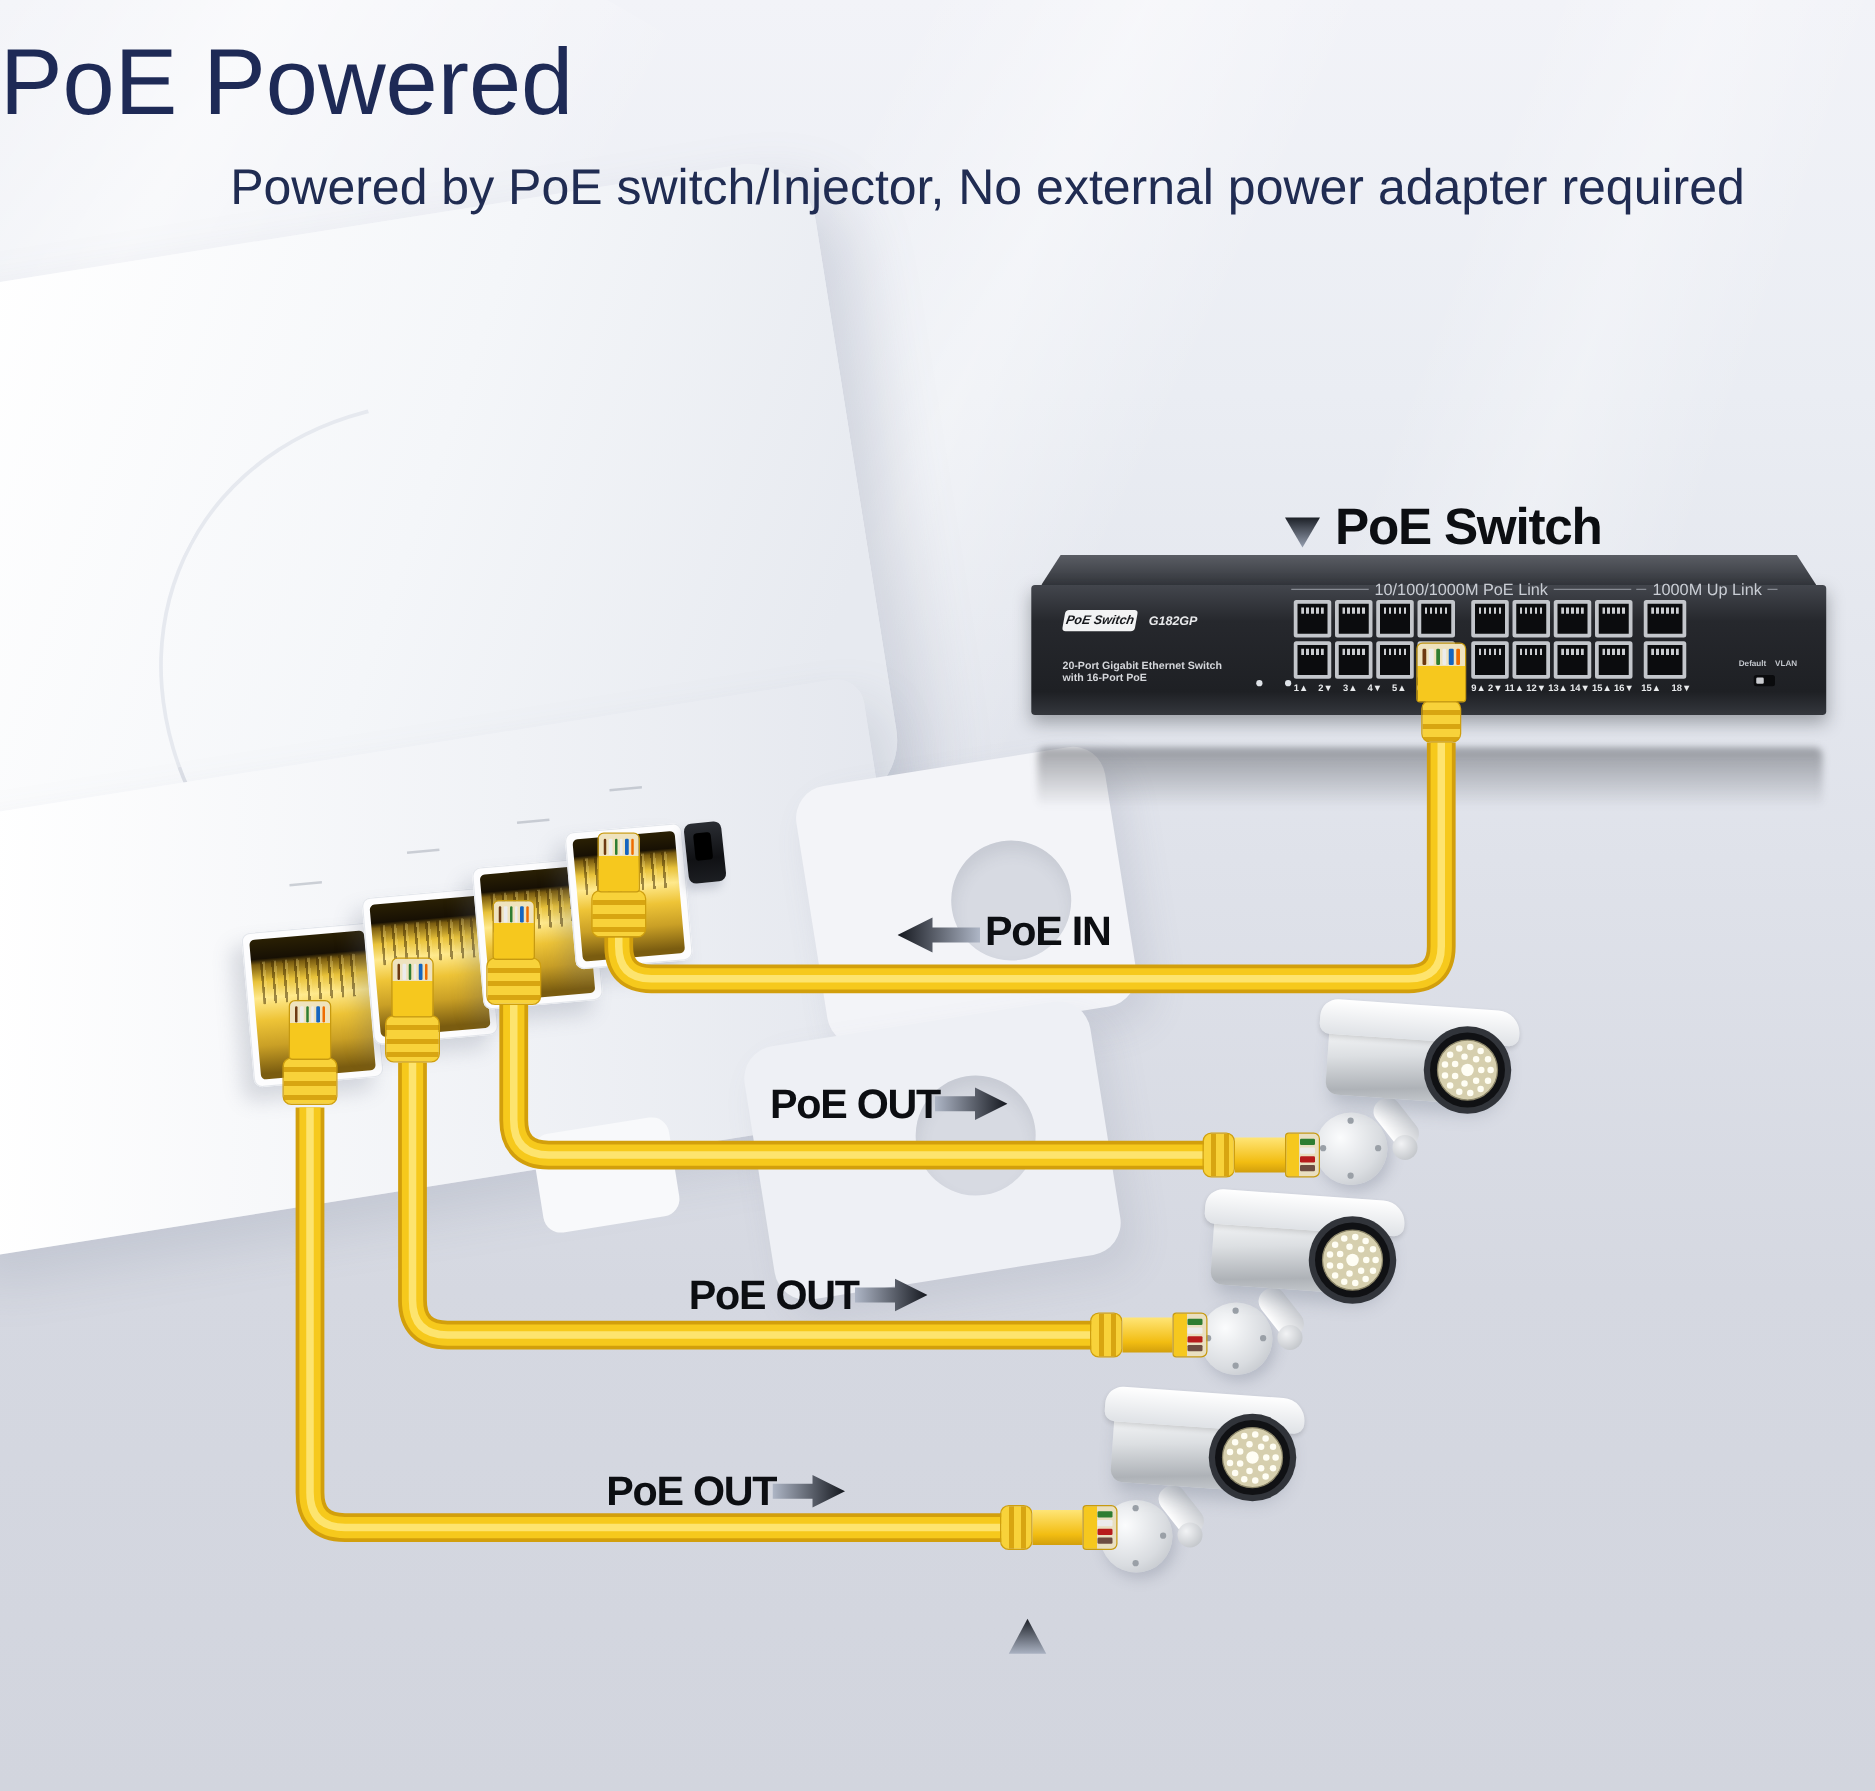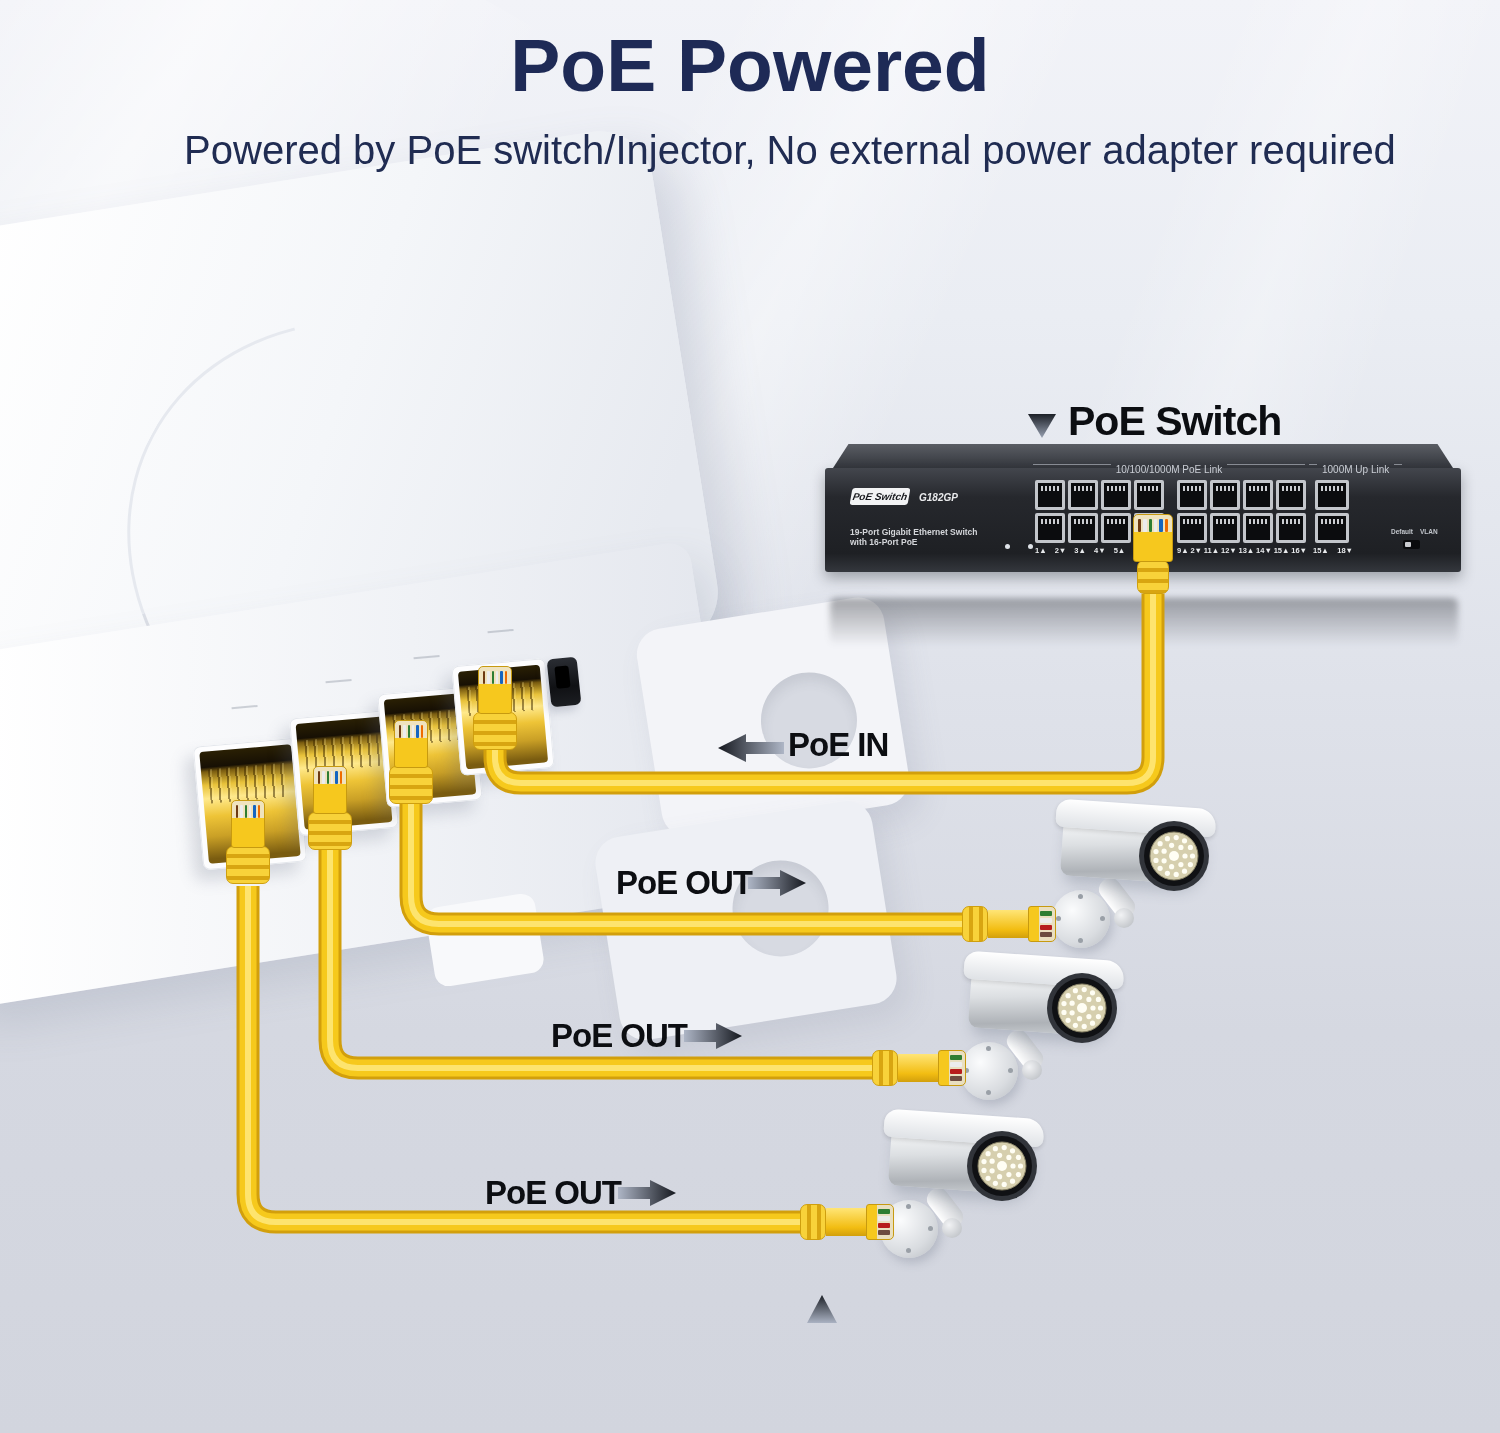--- a/index.html
+++ b/index.html
@@ -8,22 +8,22 @@
     background:linear-gradient(180deg,#f2f3f8 0%,#eaedf3 22%,#dfe2ea 48%,#d5d8e1 72%,#d2d5de 100%);}
   
   .streak{position:absolute;pointer-events:none;}
   .streak1{left:-260px;top:-180px;width:560px;height:1150px;transform:rotate(30deg);
     background:linear-gradient(90deg,rgba(255,255,255,0),rgba(255,255,255,.6) 45%,rgba(255,255,255,0));}
   .streak2{left:600px;top:-160px;width:330px;height:950px;transform:rotate(26deg);
     background:linear-gradient(90deg,rgba(255,255,255,0),rgba(255,255,255,.38) 50%,rgba(255,255,255,0));}
   .streak3{left:1170px;top:-120px;width:260px;height:640px;transform:rotate(20deg);
     background:linear-gradient(90deg,rgba(255,255,255,0),rgba(255,255,255,.28) 50%,rgba(255,255,255,0));}
   
-  .hdr-title{position:absolute;top:22px;left:0;width:100%;text-align:center;
-    font-size:75px;font-weight:bold;color:#1e2a56;letter-spacing:0;z-index:8;}
+  .hdr-title{position:absolute;top:22px;left:0;width:100%;
+    font-size:75px;font-weight:normal;color:#1e2a56;letter-spacing:0;z-index:8;}
   .hdr-sub{position:absolute;left:0;width:100%;text-align:center;font-size:40px;
     color:#202c52;z-index:8;padding-left:40px;}
   .hdr-sub1{top:128px;} .hdr-sub2{top:176px;}
   
   .anno{position:absolute;font-weight:bold;color:#0c0e12;letter-spacing:-1px;z-index:9;white-space:nowrap;}
   .anno-33{font-size:33px;} .anno-41{font-size:41px;}
   .ic{position:absolute;z-index:9;}
   
   .dev-lid{position:absolute;left:-150px;top:186px;width:840px;height:520px;border-radius:54px;
     transform:rotate(-9deg);z-index:2;
@@ -80,21 +80,21 @@
     clip-path:polygon(2.5% 0,97.5% 0,100% 100%,0 100%);}
   .sw-front{position:absolute;left:0;top:24px;width:636px;height:104px;border-radius:3px;
     background:linear-gradient(180deg,#43464d 0%,#26282d 28%,#1e2024 82%,#34373d 100%);
     box-shadow:0 6px 14px rgba(30,33,40,.35);}
   .sw-badge{position:absolute;left:26px;top:44px;width:58px;height:17px;background:#f2f3f4;
     border-radius:3px;transform:skewX(-10deg);display:flex;align-items:center;justify-content:center;
     font-size:10px;font-weight:bold;font-style:italic;color:#16181c;}
   .sw-model{position:absolute;left:94px;top:48px;font-size:10px;font-weight:bold;font-style:italic;color:#e8e9eb;}
   .sw-desc{position:absolute;left:25px;top:84px;font-size:8.5px;line-height:9.5px;font-weight:bold;color:#d4d6da;}
   .sw-led{position:absolute;top:100px;width:5px;height:5px;border-radius:50%;background:#dfe3e8;}
-  .grp-label{position:absolute;display:flex;align-items:flex-start;gap:5px;color:#c9cdd4;font-size:10px;white-space:nowrap;}
+  .grp-label{position:absolute;display:flex;align-items:center;gap:5px;color:#c9cdd4;font-size:13px;white-space:nowrap;}
   .grp-label:before,.grp-label:after{content:"";flex:1;border-top:1px solid #878b93;min-width:8px;}
   .swbank{position:absolute;display:grid;grid-template-columns:repeat(4,30px);grid-template-rows:30px 30px;gap:3px;}
   .swbank.up{grid-template-columns:34px;}
   .swp{background:#0b0c0e;border:3px solid #c3c6cb;border-radius:2px;box-sizing:border-box;position:relative;}
   .swp:after{content:"";position:absolute;left:3px;right:3px;top:3px;height:5px;
     background:repeating-linear-gradient(90deg,#caccd0 0 2px,transparent 2px 4px);}
   .swlbls{position:absolute;display:flex;justify-content:space-between;color:#e8eaec;font-size:7.5px;font-weight:bold;}
   .sw-dvl{position:absolute;left:566px;top:84px;display:flex;gap:7px;font-size:6.5px;color:#c2c6cc;font-weight:bold;}
   .sw-toggle{position:absolute;left:578px;top:96px;width:17px;height:9px;background:#0a0b0d;border-radius:2px;}
   .sw-toggle:after{content:"";position:absolute;left:2px;top:2px;width:6px;height:5px;background:#caccd0;border-radius:1px;}
@@ -188,21 +188,21 @@
       </div>
     </div>
   <div class="djack"></div>
 
   <div class="sw">
     <div class="sw-top"></div>
     <div class="sw-front"></div>
     <div class="sw-badge">PoE Switch</div>
     <div class="sw-model">G182GP</div>
     <div class="sw-desc">
-      <div>19-Port Gigabit Ethernet Switch</div>
+      <div>20-Port Gigabit Ethernet Switch</div>
       <div>with 16-Port PoE</div>
     </div>
     <div class="sw-led" style="left:180px;"></div>
     <div class="sw-led" style="left:203px;"></div>
     <div class="grp-label" style="left:208px;top:20px;width:272px;">
         <span>10/100/1000M PoE Link</span>
       </div>
     <div class="grp-label" style="left:484px;top:20px;width:70px;">
         <span>1000M Up Link</span>
       </div>

